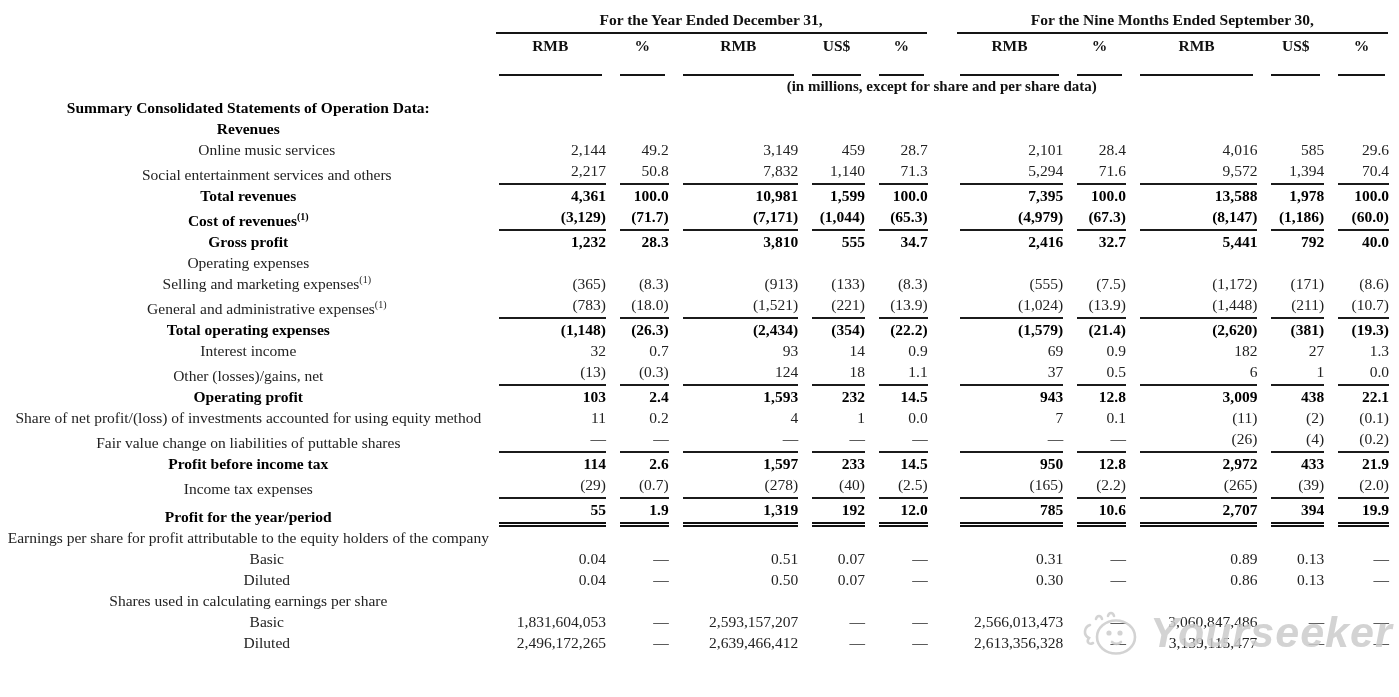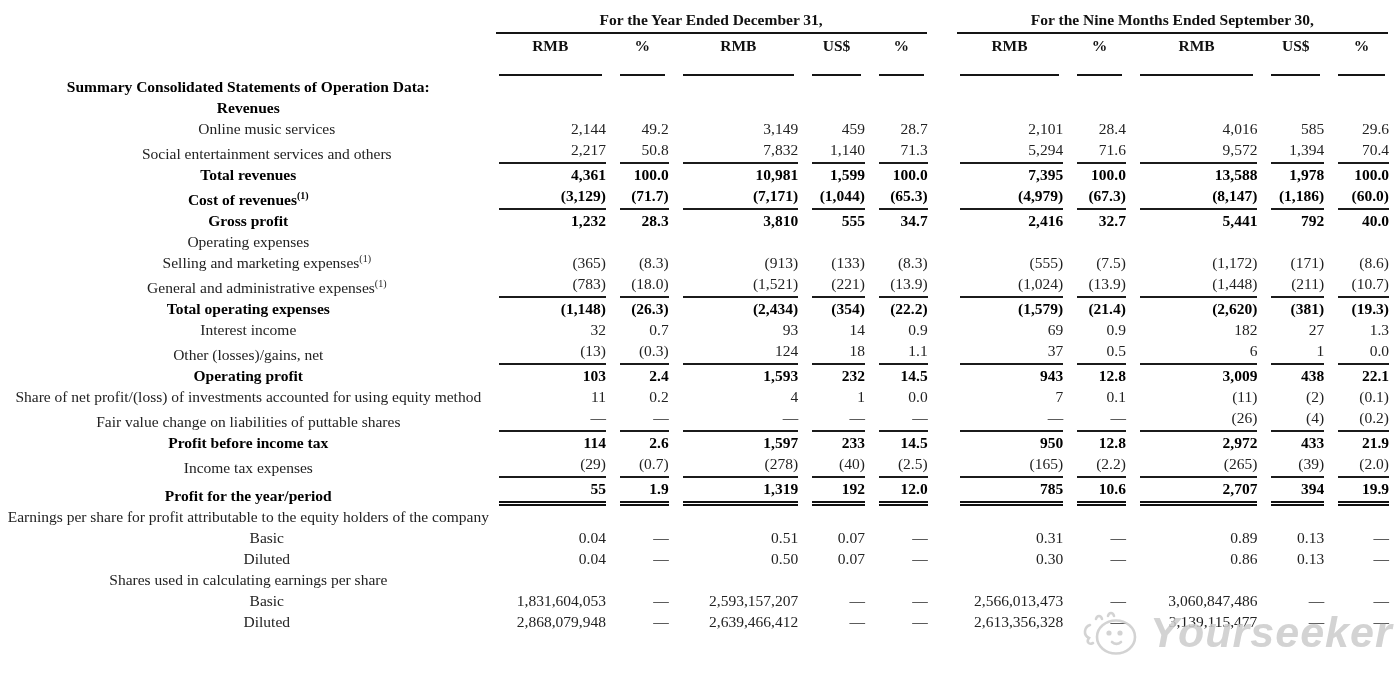--- a/index.html
+++ b/index.html
@@ -118,20 +118,24 @@
         <th class="ch">
             <div class="u">RMB</div>
           </th>
         <th class="ch">
             <div class="u">US$</div>
           </th>
         <th class="ch">
             <div class="u">%</div>
           </th>
       </tr>
+      <tr>
+        <th></th>
+        <th class="note" colspan="11">(in millions, except for share and per share data)</th>
+      </tr>
     </thead>
     <tbody>
         <tr>
           <td class="lbl b"><span>Summary Consolidated Statements of Operation Data:</span></td>
           <td class="val b">
             <div class="u"></div>
           </td>
           <td class="val b">
             <div class="u"></div>
           </td>
@@ -939,21 +943,21 @@
           <td class="val">
             <div class="u">—</div>
           </td>
           <td class="val">
             <div class="u">—</div>
           </td>
         </tr>
         <tr>
           <td class="lbl ind1"><span>Diluted</span></td>
           <td class="val">
-            <div class="u">2,868,079,948</div>
+            <div class="u">2,496,172,265</div>
           </td>
           <td class="val">
             <div class="u">—</div>
           </td>
           <td class="val">
             <div class="u">2,639,466,412</div>
           </td>
           <td class="val">
             <div class="u">—</div>
           </td>

